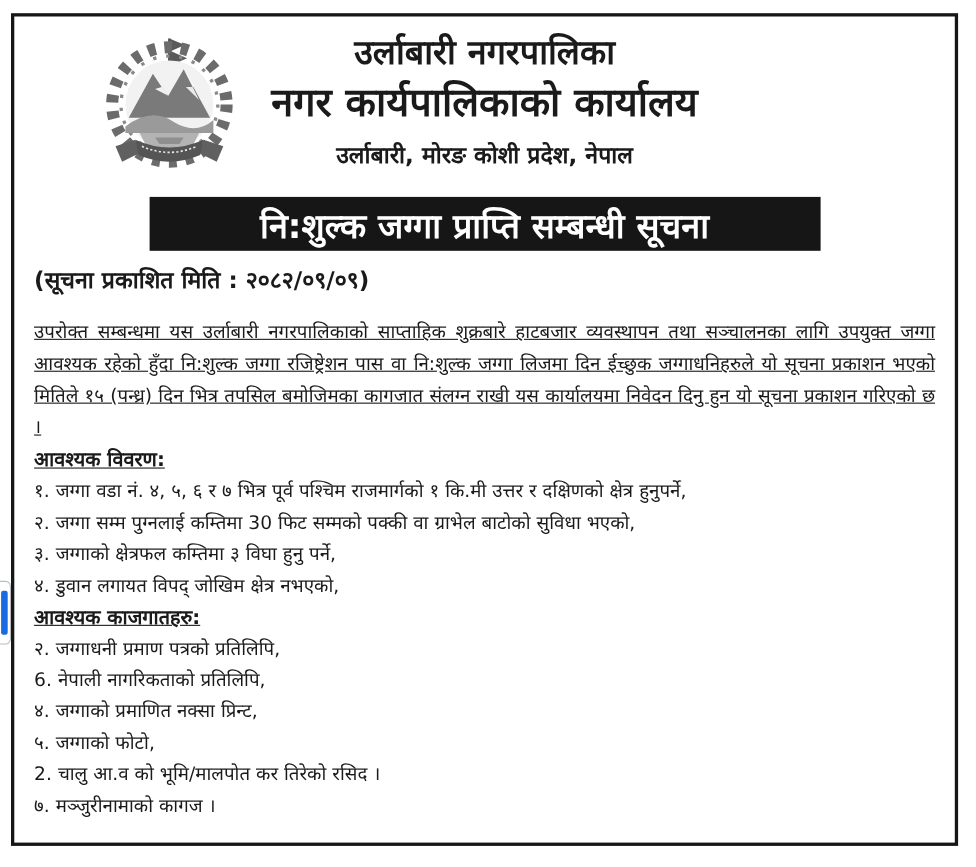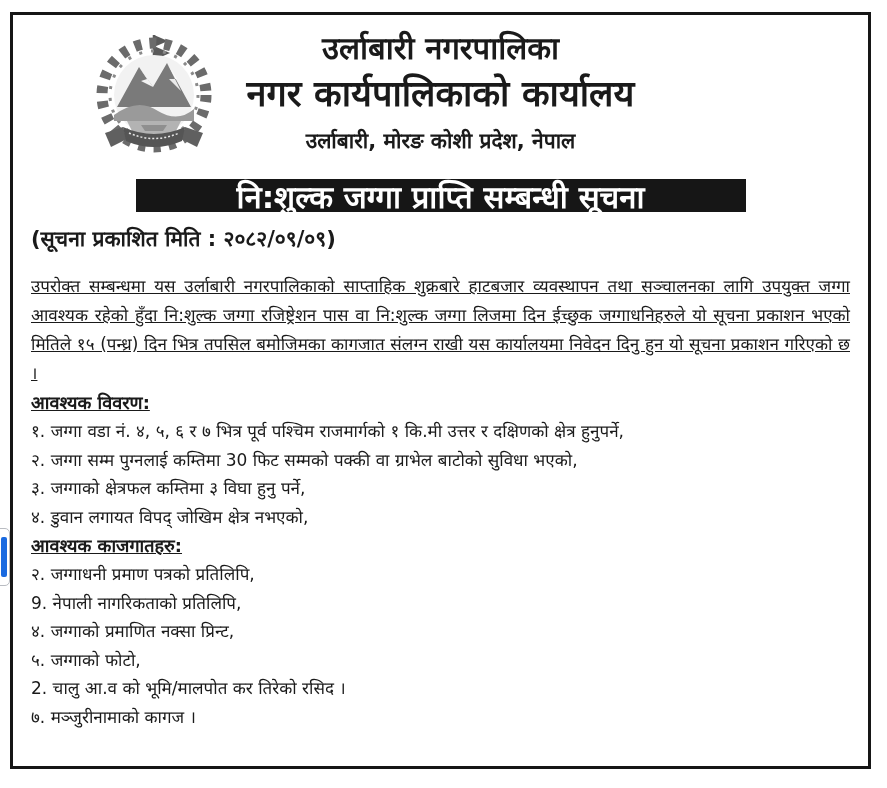--- a/index.html
+++ b/index.html
@@ -48,21 +48,21 @@
     line-height: 50px;
   }
   .title-address {
     font-size: 21px;
     font-weight: bold;
     line-height: 36px;
     margin-top: 4px;
   }
   .banner {
     width: 610px;
-    height: 33px;
+    height: 49px;
     margin: 12px auto 0 auto;
     background: #161616;
     color: #ffffff;
     display: flex;
     align-items: center;
     justify-content: center;
     font-size: 31px;
     font-weight: bold;
   }
   .date-line {
@@ -164,21 +164,21 @@
       <div class="section-heading">आवश्यक विवरण:</div>
       <div class="item">१. जग्गा वडा नं. ४, ५, ६ र ७ भित्र पूर्व पश्चिम राजमार्गको १ कि.मी उत्तर र दक्षिणको क्षेत्र हुनुपर्ने,</div>
       <div class="item">२. जग्गा सम्म पुग्नलाई कम्तिमा 30 फिट सम्मको पक्की वा ग्राभेल बाटोको सुविधा भएको,</div>
       <div class="item">३. जग्गाको क्षेत्रफल कम्तिमा ३ विघा हुनु पर्ने,</div>
       <div class="item">४. डुवान लगायत विपद् जोखिम क्षेत्र नभएको,</div>
     </div>
 
     <div class="section">
       <div class="section-heading">आवश्यक काजगातहरु:</div>
       <div class="item">२. जग्गाधनी प्रमाण पत्रको प्रतिलिपि,</div>
-      <div class="item">9. नेपाली नागरिकताको प्रतिलिपि,</div>
+      <div class="item">6. नेपाली नागरिकताको प्रतिलिपि,</div>
       <div class="item">४. जग्गाको प्रमाणित नक्सा प्रिन्ट,</div>
       <div class="item">५. जग्गाको फोटो,</div>
       <div class="item">2. चालु आ.व को भूमि/मालपोत कर तिरेको रसिद ।</div>
       <div class="item">७. मञ्जुरीनामाको कागज ।</div>
     </div>
 
   </div>
 
   <div class="side-widget">
     <div class="bar"></div>

